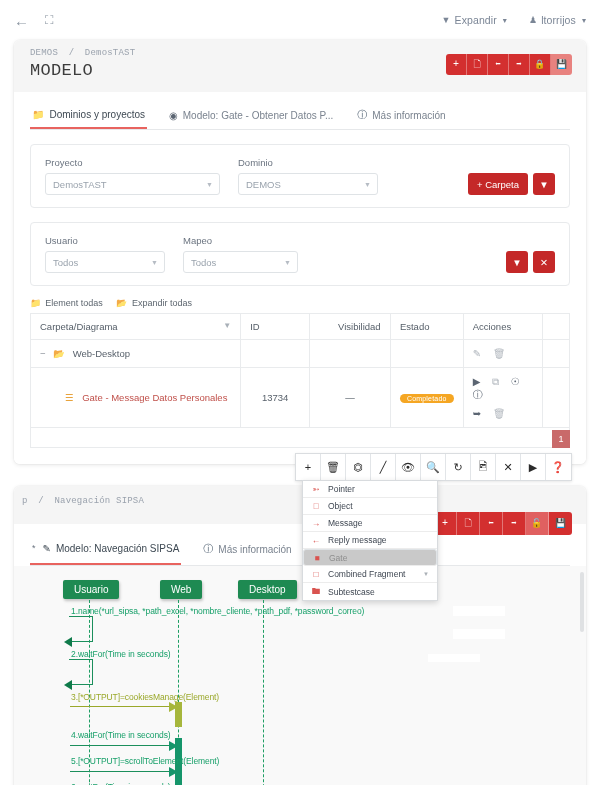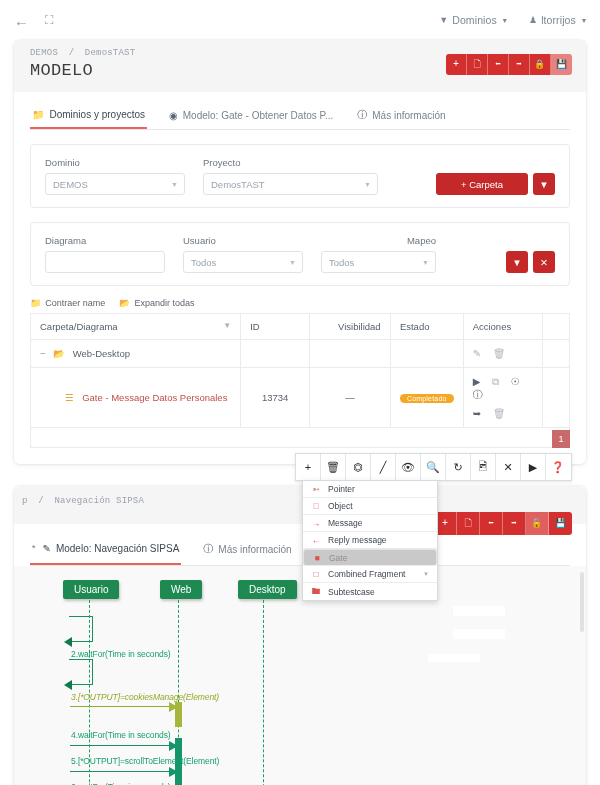--- a/index.html
+++ b/index.html
@@ -80,21 +80,21 @@
   .sel, .inp {
     height:22px; border:1px solid #dfe3e6; border-radius:3px;
     background:#fff; font-size:9.5px; color:#8b949f;
     display:flex; align-items:center; padding:0 7px;
     position:relative;
   }
   .sel .cv { color:#9aa3ad; }
   .sel .arr { position:absolute; right:6px; color:#b6bcc4; font-size:7px; }
   .btn-red {
     background:#c42828; color:#fff; border-radius:3px;
-    height:22px; padding:0 25px; font-size:9.5px;
+    height:22px; padding:0 9px; font-size:9.5px;
     display:flex; align-items:center; gap:3px; cursor:pointer;
   }
   .btn-red.sq { padding:0; width:22px; justify-content:center; }
   .panel-actions { margin-left:auto; display:flex; gap:5px; align-items:flex-end; }
 
   
   .exp-links { display:flex; gap:14px; margin-top:12px; }
   .exp-link { display:flex; align-items:center; gap:4px; font-size:9px; color:#5d666f; cursor:pointer; }
   .exp-link .ic { color:#4d5661; font-size:9px; }
 
@@ -181,21 +181,21 @@
     white-space:nowrap;
   }
   .lifeline {
     position:absolute; width:0;
     border-left:1.4px dashed #1e9e63;
   }
   .msg-label {
     position:absolute; font-size:8.5px; color:#18a06a;
     white-space:nowrap; letter-spacing:-.1px;
   }
-  .msg-label.olive { color:#9aa82a;font-style:italic; }
+  .msg-label.olive { color:#9aa82a; }
   .selfmsg {
     position:absolute; border:1.4px solid #1b8f5c;
     border-left:none; width:24px;
   }
   .arrhead {
     position:absolute; width:0; height:0;
     border-top:5px solid transparent; border-bottom:5px solid transparent;
     border-right:8px solid #0f7a4a;
   }
   .actbar { position:absolute; background:#15956a; width:7px; }
@@ -217,21 +217,21 @@
 <div class="page">
 
   <div class="topbar">
     <div class="left">
       <span class="tb-icon">←</span>
       <span class="tb-icon" style="font-size:12px;">⛶</span>
     </div>
     <div class="right">
       <div class="tb-link">
         <span style="font-size:9px;">▼</span>
-        <span>Dominios</span>
+        <span>Expandir</span>
         <span class="caret">▾</span>
       </div>
       <div class="tb-link">
         <span style="font-size:9px;">♟</span>
         <span>ltorrijos</span>
         <span class="caret">▾</span>
       </div>
     </div>
   </div>
 
@@ -264,69 +264,65 @@
           <span class="ic">◉</span>
           <span>Modelo: Gate - Obtener Datos P...</span>
         </div>
         <div class="tab">
           <span class="ic blue">ⓘ</span>
           <span>Más información</span>
         </div>
       </div>
 
       <div class="fpanel">
+        <div class="field" style="width:175px;">
+          <label>Proyecto</label>
+          <div class="sel">
+            <span class="cv">DemosTAST</span>
+            <span class="arr">▼</span>
+          </div>
+        </div>
         <div class="field" style="width:140px;">
           <label>Dominio</label>
           <div class="sel">
             <span class="cv">DEMOS</span>
             <span class="arr">▼</span>
           </div>
         </div>
-        <div class="field" style="width:175px;">
-          <label>Proyecto</label>
-          <div class="sel">
-            <span class="cv">DemosTAST</span>
-            <span class="arr">▼</span>
-          </div>
-        </div>
         <div class="panel-actions">
           <div class="btn-red">+ Carpeta</div>
           <div class="btn-red sq">▼</div>
         </div>
       </div>
 
       <div class="fpanel">
-        <div class="field" style="width:120px;">
-          <label>Diagrama</label>
-          <div class="inp"></div>
-        </div>
         <div class="field" style="width:120px;">
           <label>Usuario</label>
           <div class="sel">
             <span class="cv">Todos</span>
             <span class="arr">▼</span>
           </div>
         </div>
-        <div class="field" style="width:115px;text-align:right;">
+        <div class="field" style="width:115px;">
           <label>Mapeo</label>
           <div class="sel">
             <span class="cv">Todos</span>
             <span class="arr">▼</span>
           </div>
         </div>
         <div class="panel-actions">
           <div class="btn-red sq">▼</div>
           <div class="btn-red sq">✕</div>
         </div>
       </div>
 
       <div class="exp-links">
         <div class="exp-link">
           <span class="ic">📁</span>
-          <span>Contraer name</span>
+          <span>Element todas</span>
         </div>
         <div class="exp-link">
           <span class="ic">📂</span>
           <span>Expandir todas</span>
         </div>
       </div>
 
       <table class="grid">
         <thead>
           <tr>
@@ -432,20 +428,21 @@
           <span>Web</span>
         </div>
         <div class="lifeline-box" style="left:224px; top:14px;">
           <span>Desktop</span>
         </div>
 
         <div class="lifeline" style="left:75px; top:34px; height:237px;"></div>
         <div class="lifeline" style="left:164px; top:34px; height:237px;"></div>
         <div class="lifeline" style="left:249px; top:34px; height:237px;"></div>
 
+        <div class="msg-label" style="left:57px; top:40px;">1.name(*url_sipsa, *path_excel, *nombre_cliente, *path_pdf, *password_correo)</div>
         <div class="selfmsg" style="left:55px; top:50px; height:26px;"></div>
         <div class="arrhead" style="left:50px; top:71px;"></div>
 
         <div class="msg-label" style="left:57px; top:83px;">2.waitFor(Time in seconds)</div>
         <div class="selfmsg" style="left:55px; top:93px; height:26px;"></div>
         <div class="arrhead" style="left:50px; top:114px;"></div>
 
         <div class="msg-label olive" style="left:57px; top:126px;">3.[*OUTPUT]=cookiesManage(Element)</div>
         <div class="harrow olive" style="left:56px; top:140px; width:105px;"></div>
         <div class="arrright olive" style="left:155px; top:136px;"></div>

